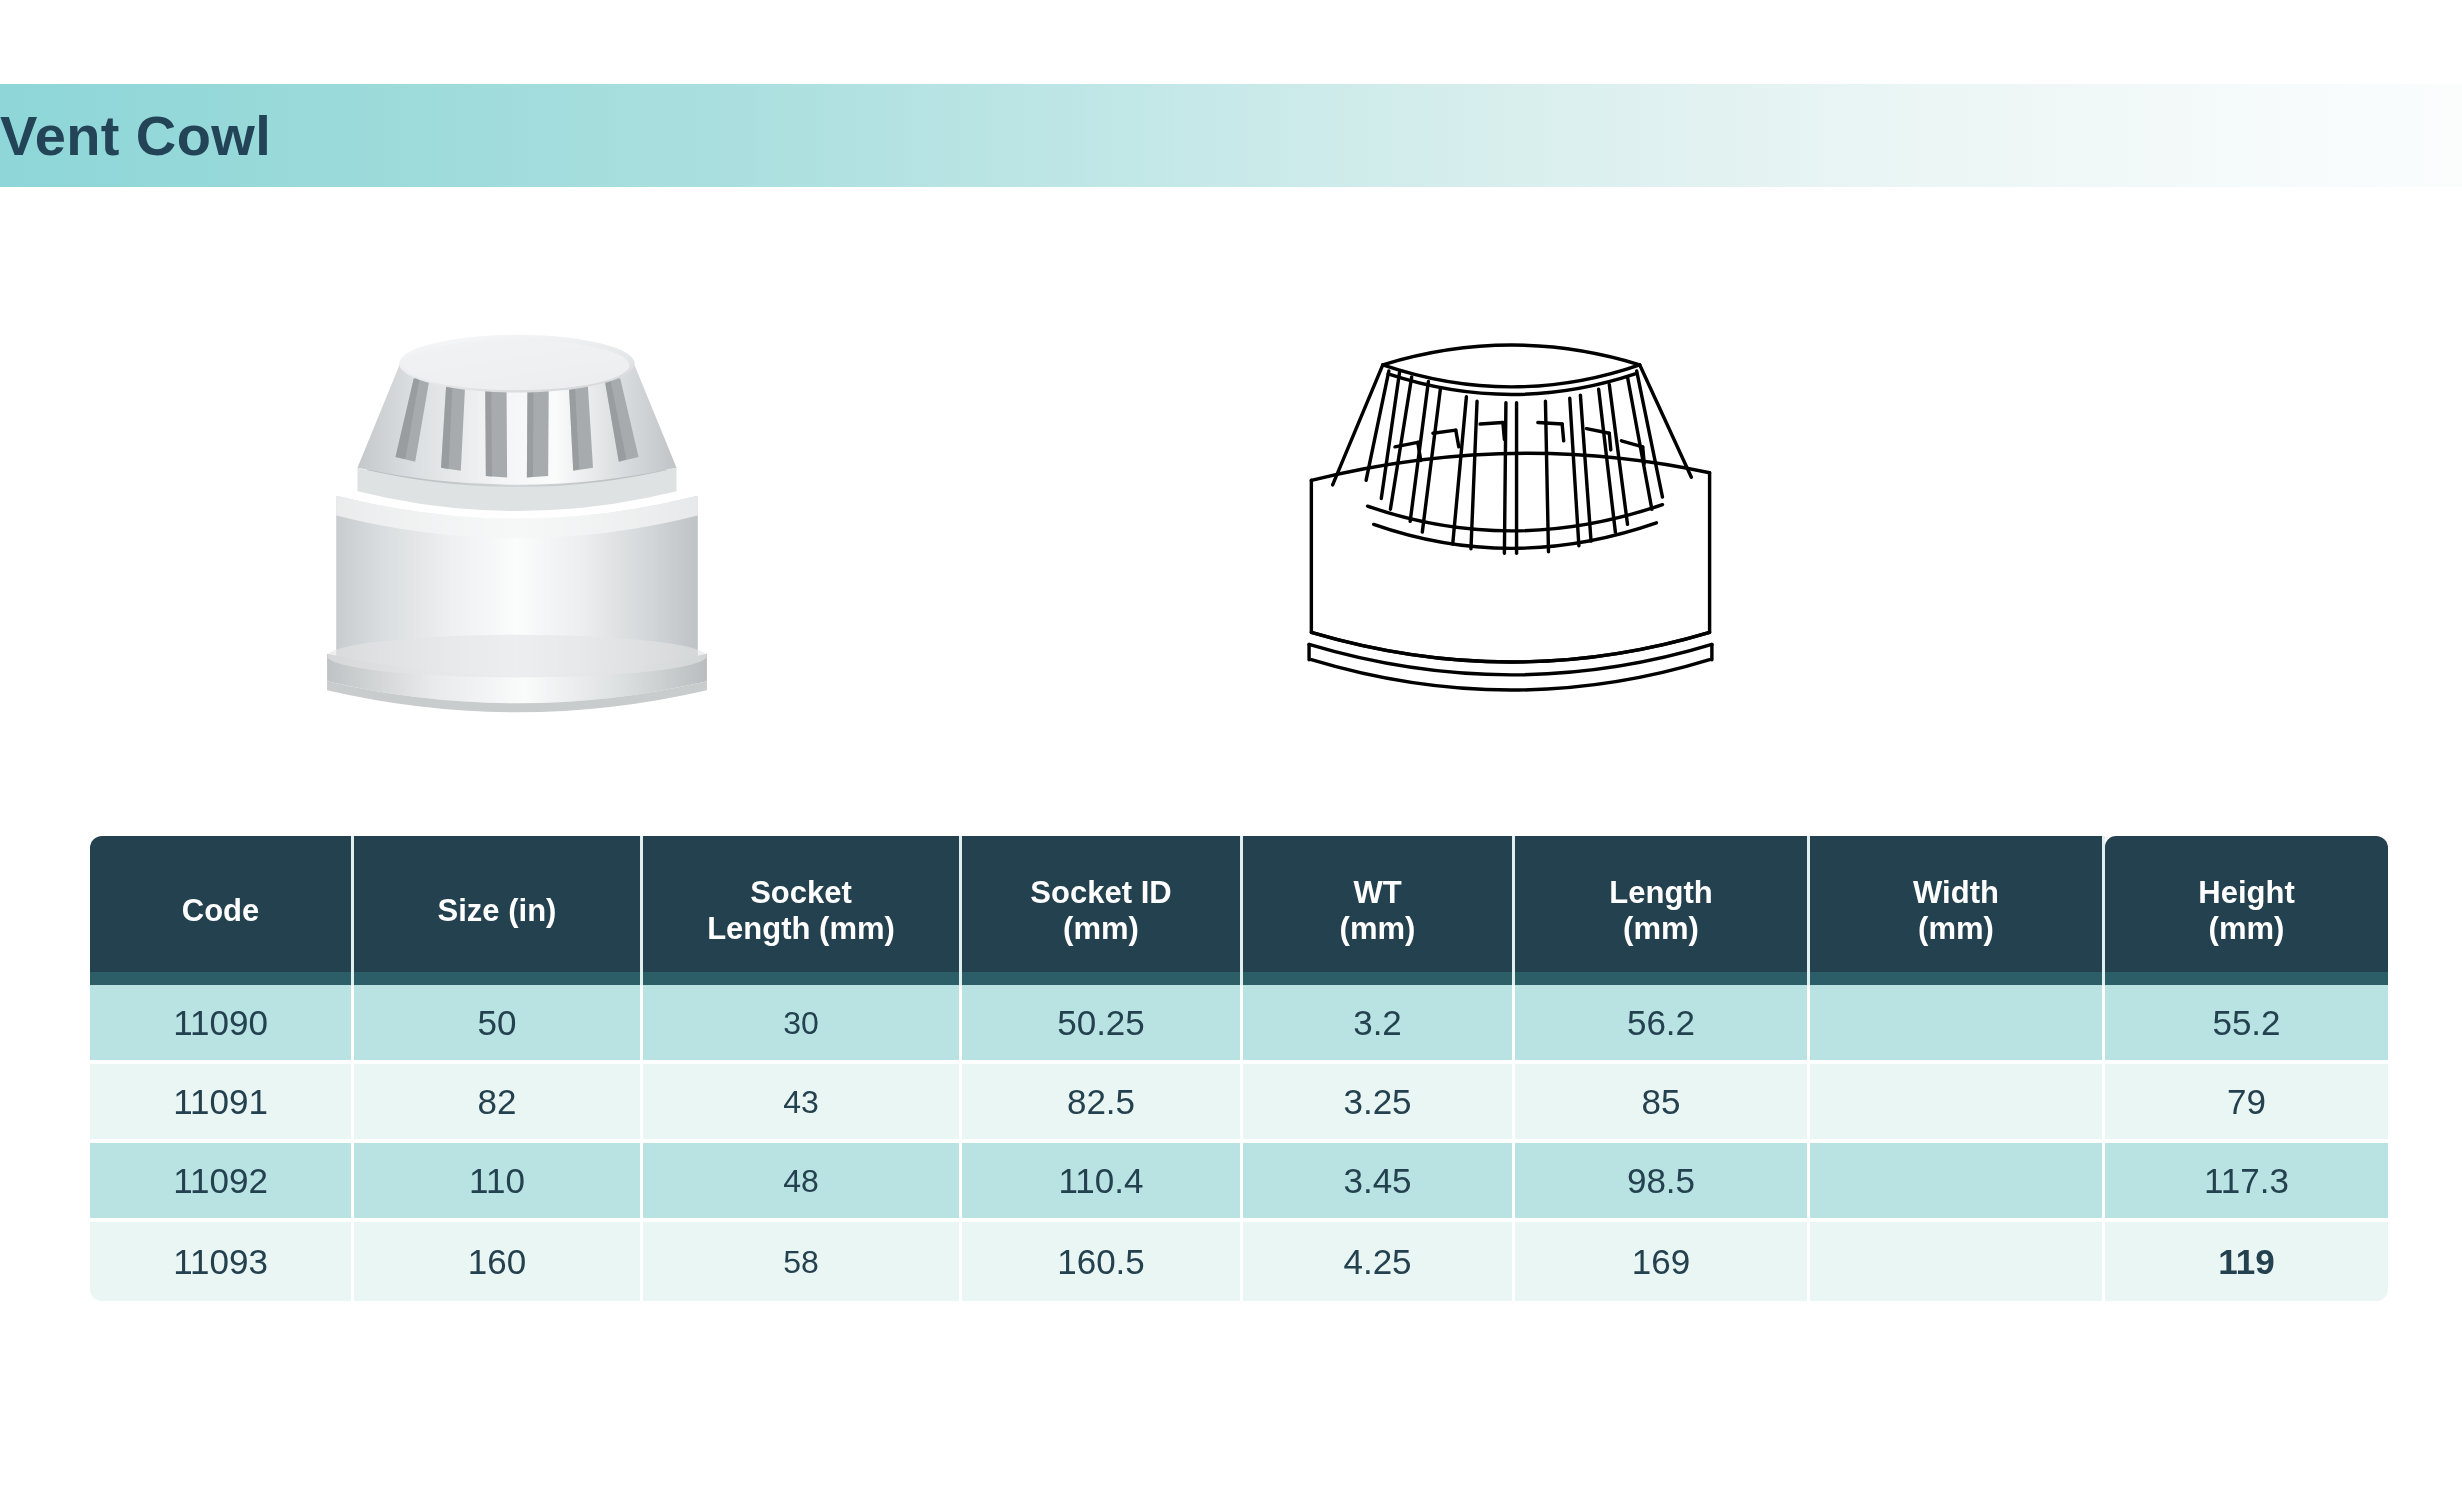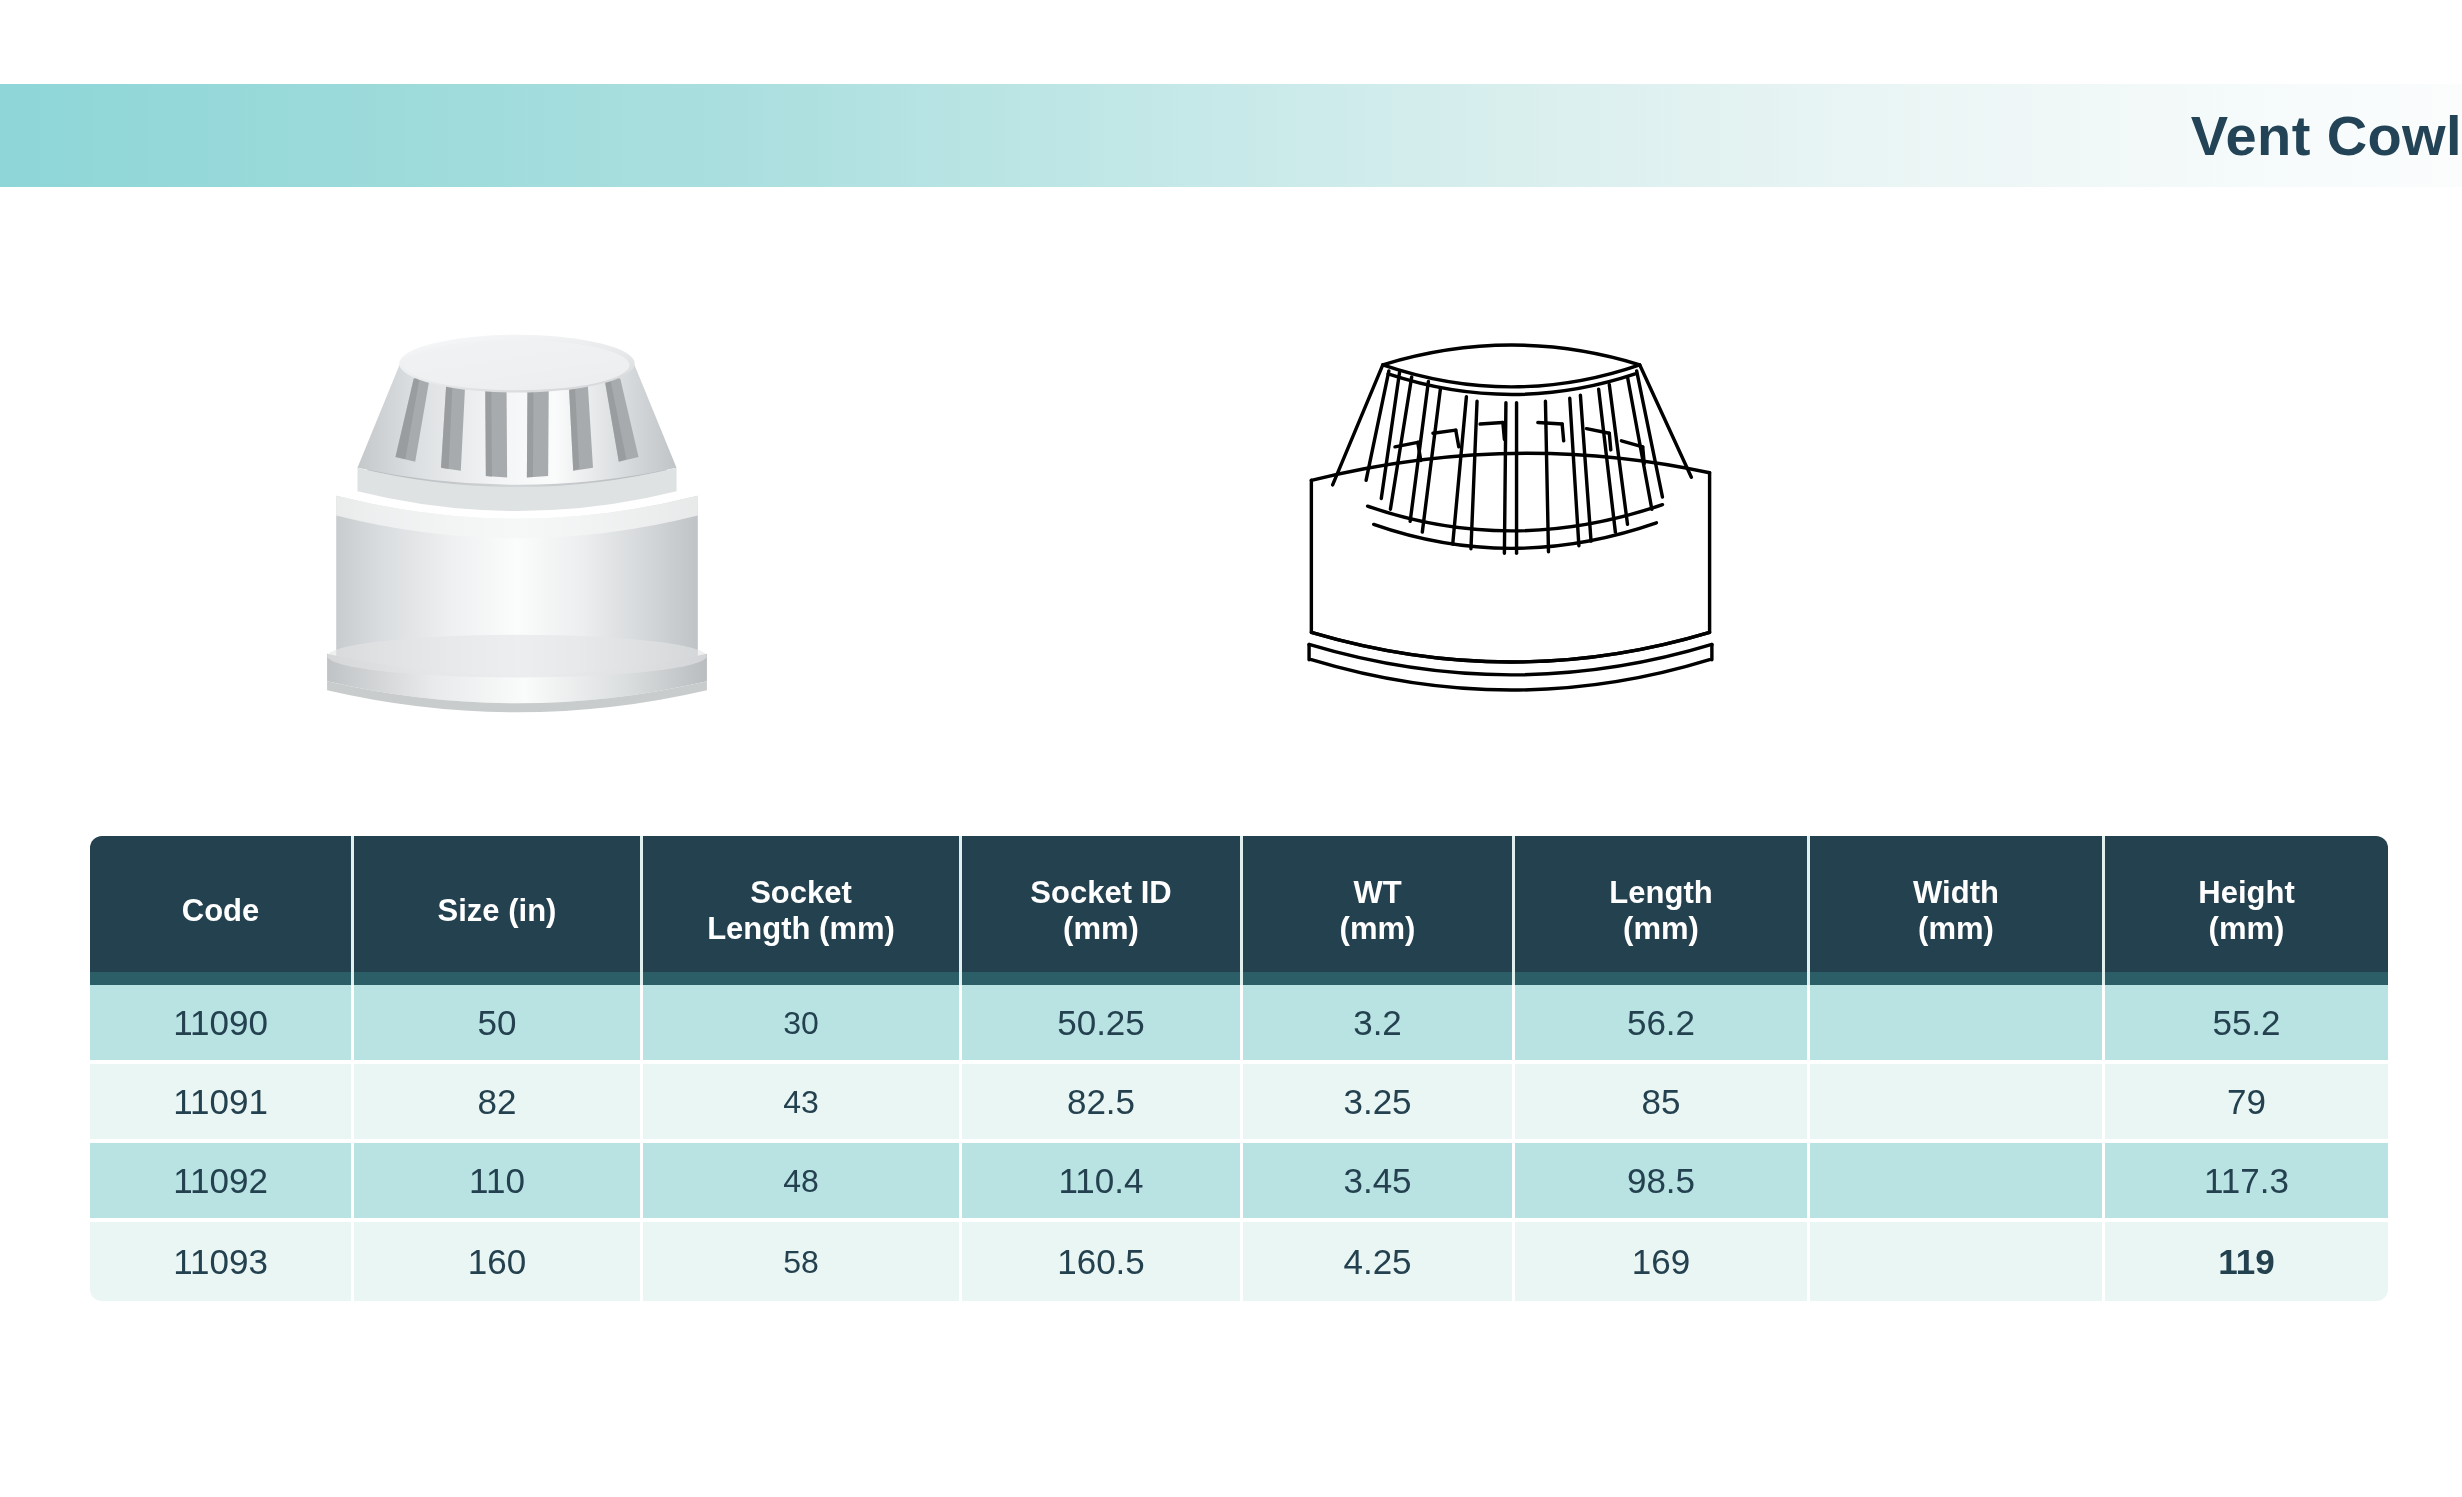--- a/index.html
+++ b/index.html
@@ -26,21 +26,21 @@
         #8ed6d8 0%,
         #9bdada 14%,
         #abdfdf 30%,
         #c2e7e7 46%,
         #d9efee 62%,
         #e9f5f4 76%,
         #f3f9f9 88%,
         #fbfdfd 100%);
     display: flex;
     align-items: center;
-    justify-content: flex-end;
+    justify-content: flex-start;
   }
   #title-text {
     font-size: 56px;
     font-weight: bold;
     color: #234457;
     letter-spacing: 0.4px;
     line-height: 1;
     white-space: nowrap;
   }
 
@@ -92,21 +92,21 @@
     background: #24414f;
     color: #ffffff;
     font-size: 31px;
     font-weight: bold;
     line-height: 1.14;
     height: 149px;
     border-right: 3.8px solid #dff0ef;
     box-sizing: border-box;
     position: relative;
   }
-  #spec-table thead th:last-child { border-right: none; }
+  #spec-table thead th:last-child { border-right: none; border-radius: 11px; }
   #spec-table thead th:first-child { border-top-left-radius: 12px; }
   #spec-table thead th:last-child  { border-top-right-radius: 12px; }
   
   #spec-table thead th::after {
     content: "";
     position: absolute;
     left: 0; right: 0; bottom: 0;
     height: 13px;
     background: #2b5e66;
   }

